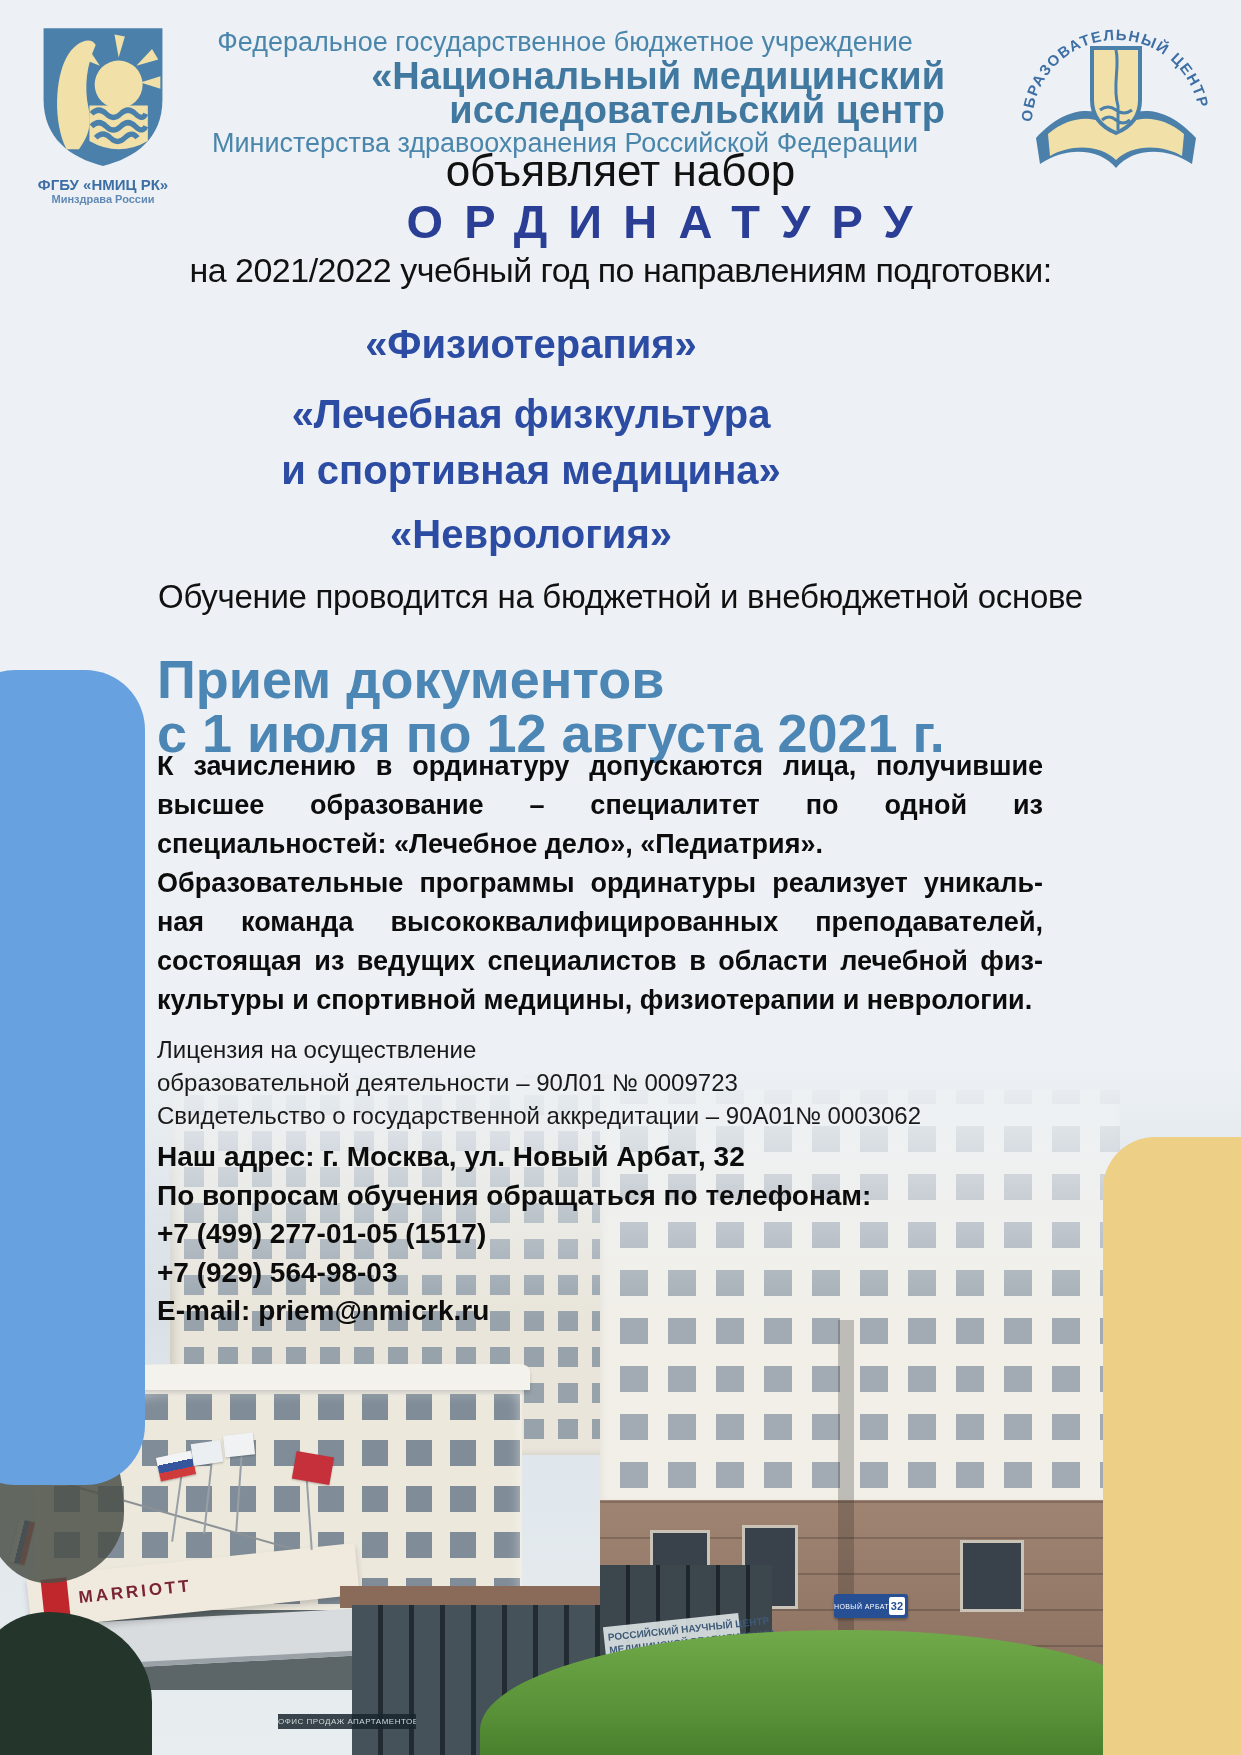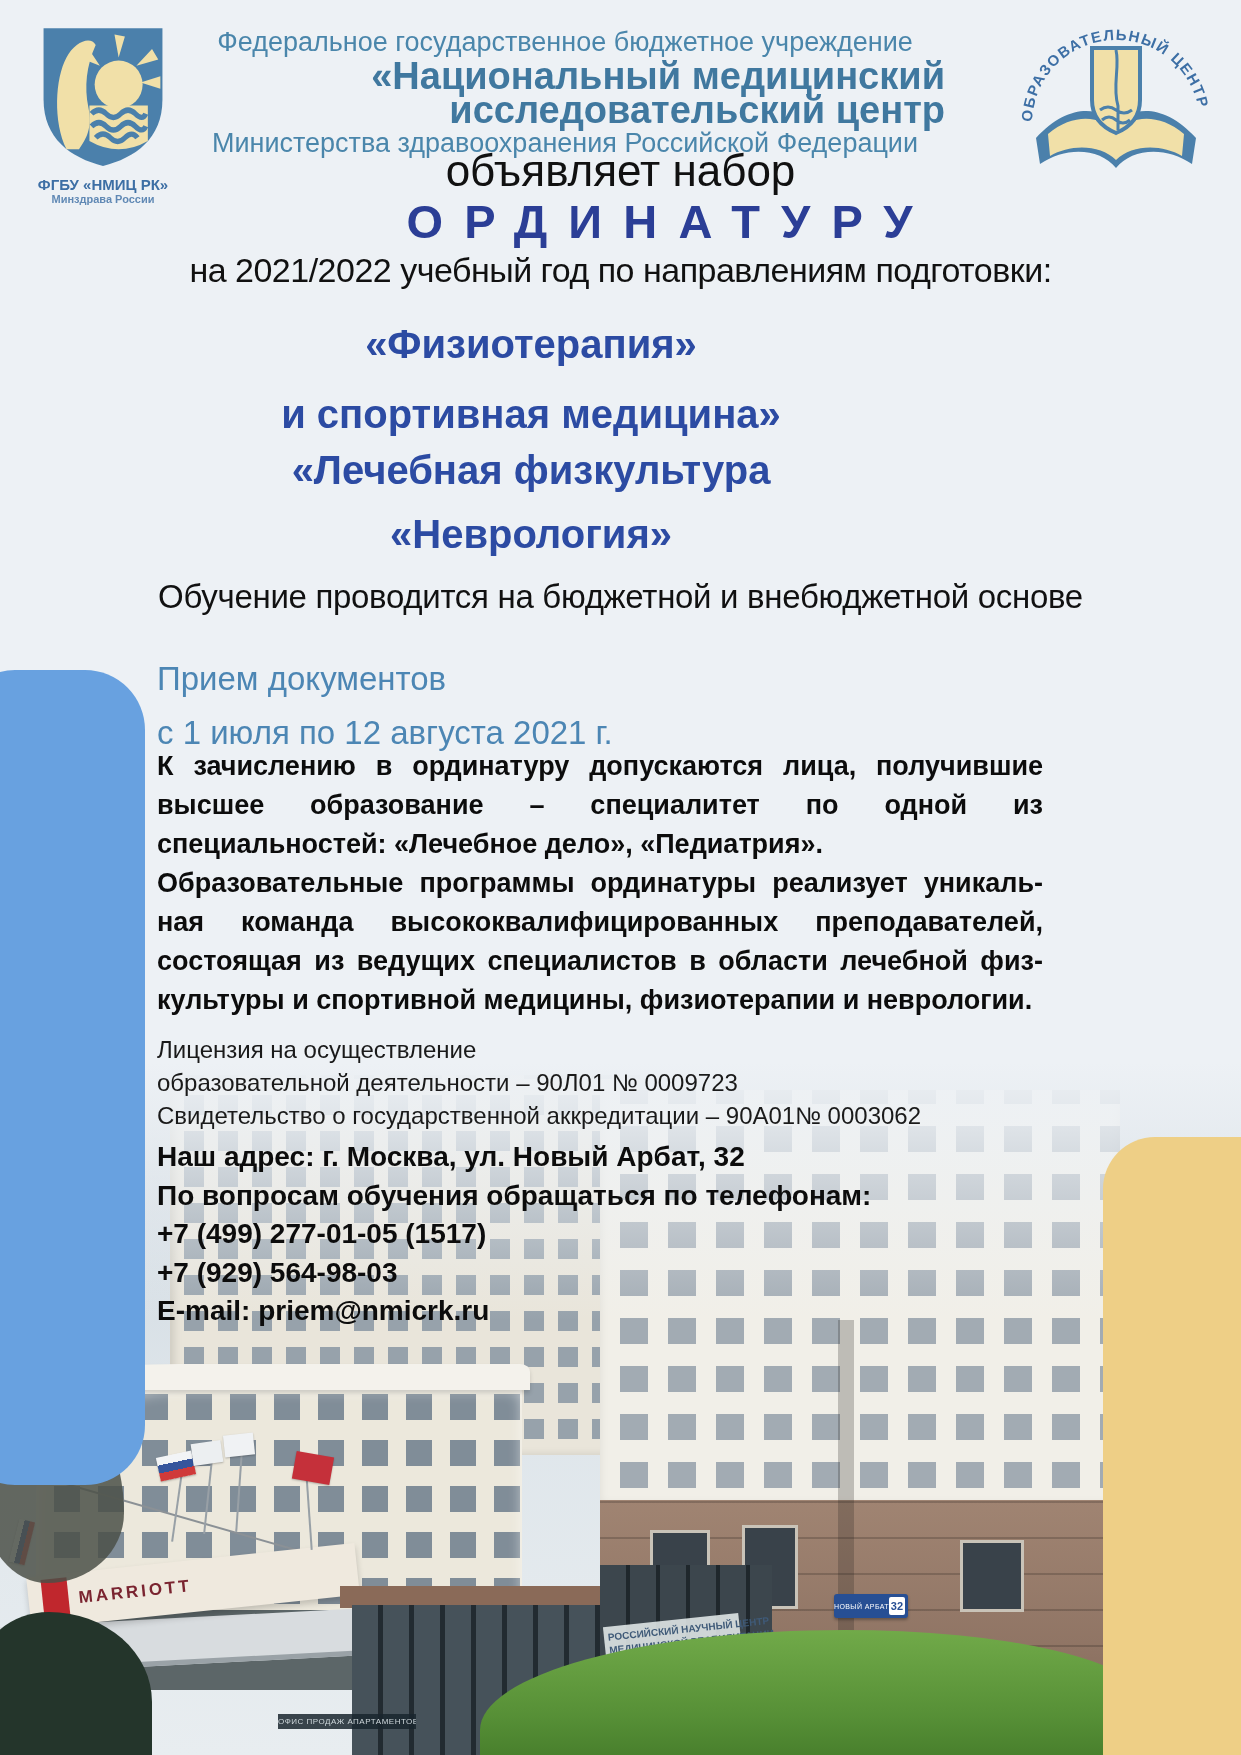--- a/index.html
+++ b/index.html
@@ -109,21 +109,21 @@
   .subtitle{top:251px;font-size:34px;letter-spacing:-0.5px;}
   .prog{position:absolute;left:0;width:1062px;text-align:center;z-index:5;
     font-size:40px;font-weight:bold;color:#2c4ba3;line-height:56px;}
   .prog1{top:316px;}
   .prog2{top:386px;}
   .prog3{top:506px;}
   .basis{top:578px;font-size:33px;letter-spacing:-0.3px;}
 
   
   .admission-heading{position:absolute;left:157px;top:652px;z-index:5;color:#4c86b4;
-    font-size:33px;font-weight:normal;line-height:54px;}
+    font-size:54px;font-weight:bold;line-height:54px;}
   .body-par{position:absolute;left:157px;top:747px;width:886px;z-index:5;}
   .body-par p{margin:0;font-size:27px;font-weight:bold;color:#0c0c0c;line-height:39px;
     text-align:justify;}
   .license{position:absolute;left:157px;top:1033px;z-index:5;font-size:24px;color:#1a1a1a;line-height:33px;}
   .contacts{position:absolute;left:157px;top:1138px;z-index:5;font-size:28px;font-weight:bold;
     color:#0c0c0c;line-height:38.5px;}
 </style>
 </head>
 <body>
 
@@ -220,22 +220,22 @@
   </div>
 
   <div class="tline intro">объявляет набор</div>
   <div class="tline title">ОРДИНАТУРУ</div>
   <div class="tline subtitle">на 2021/2022 учебный год по направлениям подготовки:</div>
 
   <div class="prog prog1">
     <div>«Физиотерапия»</div>
   </div>
   <div class="prog prog2">
+    <div>«Лечебная физкультура</div>
     <div>и спортивная медицина»</div>
-    <div>«Лечебная физкультура</div>
   </div>
   <div class="prog prog3">
     <div>«Неврология»</div>
   </div>
 
   <div class="tline basis">Обучение проводится на бюджетной и внебюджетной основе</div>
 
   <div class="admission-heading">
     <div>Прием документов</div>
     <div>с 1 июля по 12 августа 2021 г.</div>

